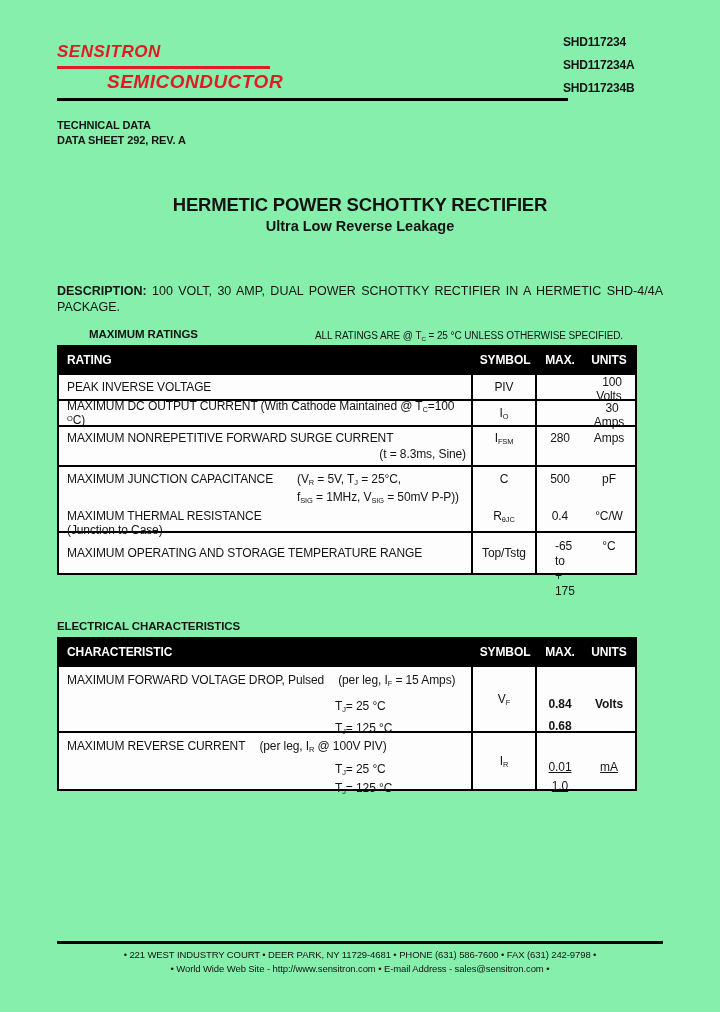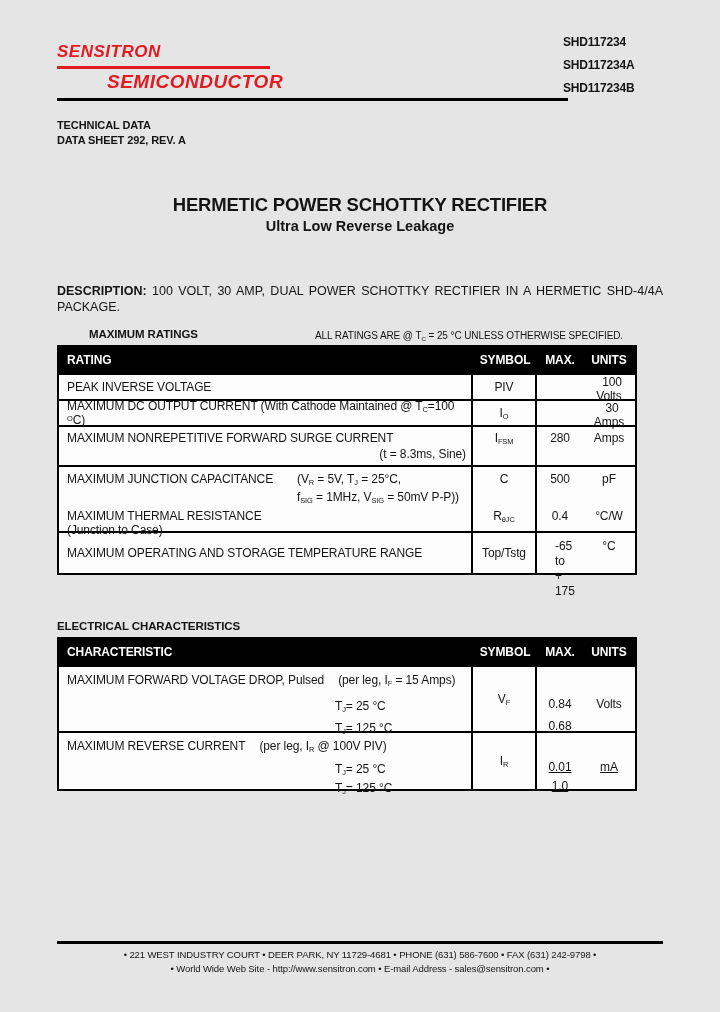--- a/index.html
+++ b/index.html
@@ -1,17 +1,17 @@
 <!DOCTYPE html>
 <html><head>
 <meta charset="utf-8">
 <style>
   html,body{margin:0;padding:0;background:#ffffff;}
   .page{
-    position:relative;width:720px;height:1012px;background:#e5e5e5;
+    position:relative;width:720px;height:1012px;background:#86efac;
     font-family:"Liberation Sans","DejaVu Sans",sans-serif;color:#141414;
     outline:1px solid #b5b5b5;overflow:hidden;
   }
   .sub{font-size:0.62em;vertical-align:-0.25em;}
   .sup{font-size:0.62em;vertical-align:0.45em;}
 
   
   .logo{position:absolute;left:57px;top:42px;}
   .logo-top{font-style:italic;font-weight:bold;font-size:17px;letter-spacing:0.5px;}
   .logo-underline{position:absolute;left:0;top:24px;width:213px;height:3px;}
@@ -78,21 +78,21 @@
   .r-char .l1{display:flex;}
   .r-char .l1 .cond{margin-left:14px;}
   .r-char .tj{margin-left:268px;}
   .r-char .c2{display:flex;align-items:center;justify-content:center;}
   .r-char .c3{display:block;}
   .r-char .vline{display:flex;width:100%;}
   .r-vf{height:66px;}
   .r-vf .l1{height:26px;align-items:flex-start;padding-top:3px;box-sizing:border-box;}
   .r-vf .tj{height:22px;line-height:20px;}
   .r-vf .sp1{height:26px;}
-  .r-vf .vline{height:22px;align-items:center;}
+  .r-vf .vline{height:22px;align-items:center;font-weight:bold;}
   .r-ir{height:58px;}
   .r-ir .l1{height:24px;align-items:flex-start;padding-top:3px;box-sizing:border-box;}
   .r-ir .tj{height:19px;line-height:19px;}
   .r-ir .sp1{height:24px;}
   .r-ir .vline{height:19px;align-items:center;text-decoration:underline;}
 
   
   .frule{position:absolute;left:57px;top:941px;width:606px;height:3px;background:#000;}
   .footer{position:absolute;left:0;top:948px;width:720px;text-align:center;font-size:9.5px;line-height:13.5px;letter-spacing:-0.1px;}
 </style>

